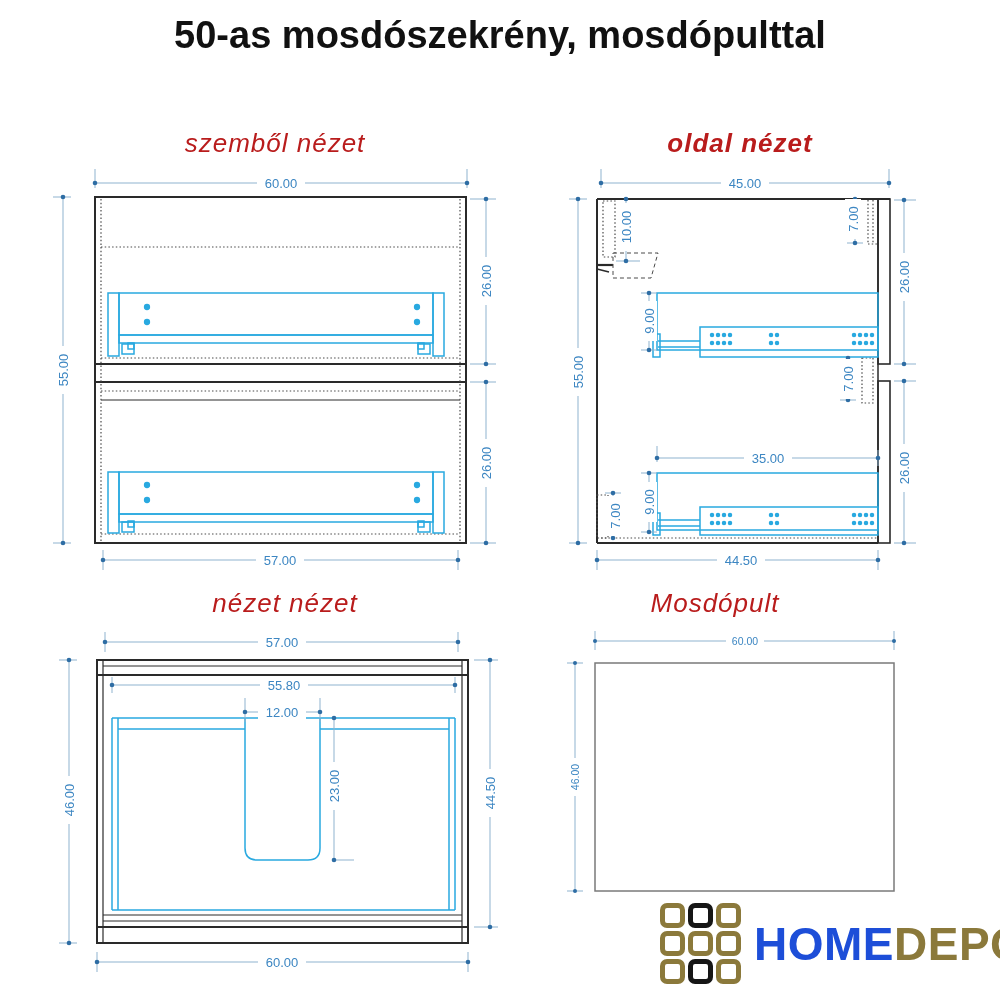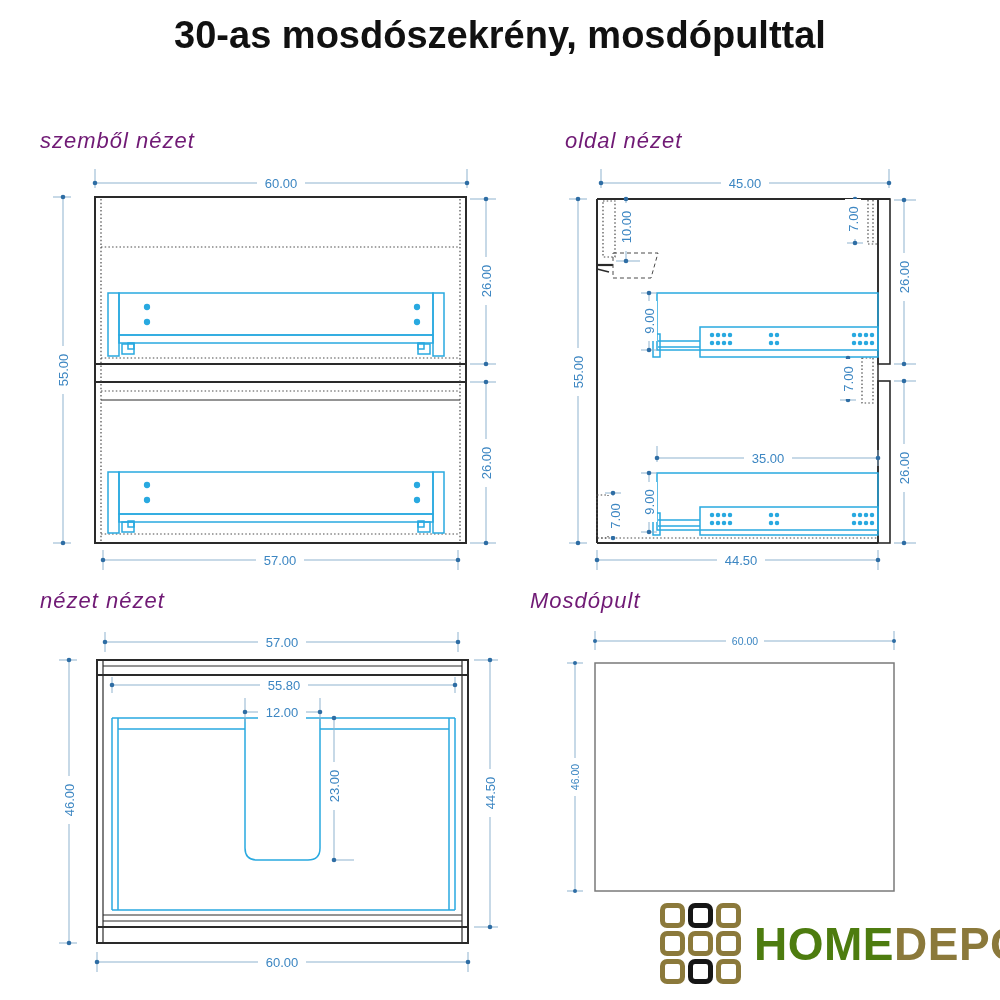--- a/index.html
+++ b/index.html
@@ -1,22 +1,22 @@
 <!DOCTYPE html>
 <html><head>
 <meta charset="utf-8">
 <style>
   html,body{margin:0;padding:0;background:#fff;}
   body{width:1000px;height:1000px;position:relative;font-family:"Liberation Sans",sans-serif;overflow:hidden;}
   .page-title{position:absolute;top:14px;left:0;width:1000px;text-align:center;
     font-size:38px;font-weight:700;color:#111;letter-spacing:0px;margin:0;}
-  .view-title{position:absolute;margin:0;font-size:22px;font-weight:400;
-    font-style:italic;color:#701a75;letter-spacing:1px;}
+  .view-title{position:absolute;margin:0;text-align:center;font-size:26px;font-weight:400;
+    font-style:italic;color:#b91c1c;letter-spacing:1px;}
   #t-front{top:128px;left:40px;width:470px;}
-  #t-side{top:128px;left:565px;width:350px;}
+  #t-side{top:128px;left:565px;width:350px;font-weight:bold;}
   #t-top{top:588px;left:40px;width:490px;}
   #t-counter{top:588px;left:530px;width:370px;}
   svg{position:absolute;overflow:visible;}
   #v-front{left:40px;top:160px;}
   #v-side{left:565px;top:160px;}
   #v-top{left:40px;top:580px;}
   #v-counter{left:555px;top:580px;}
 
   .dim line{stroke:#8fb3cf;stroke-width:1;}
   .dmark{fill:#2e6da4;}
@@ -28,27 +28,27 @@
   .cyn{stroke:#29a9e0;fill:none;stroke-width:1.5;}
   .cynd{fill:#29a9e0;}
   .dtd{stroke:#4a4a4a;stroke-width:1.2;stroke-dasharray:1.5 2.2;fill:none;}
   .dsh{stroke:#4a4a4a;stroke-width:1;stroke-dasharray:4 3;fill:none;}
 
   .logo{position:absolute;left:660px;top:903px;display:flex;align-items:center;gap:13px;}
   .logo-grid{display:grid;grid-template-columns:repeat(3,25px);grid-auto-rows:25px;gap:3px;}
   .logo-cell{width:15px;height:15px;border:5px solid #8b793b;border-radius:7px;}
   .logo-cell.dark{border-color:#161616;}
   .logo-text{font-size:46px;font-weight:700;letter-spacing:0.5px;white-space:nowrap;}
-  .logo-home{color:#4d7c0f;}
+  .logo-home{color:#1d4ed8;}
   .logo-depo{color:#8b793b;}
 </style>
 </head>
 <body>
 
-<h1 class="page-title">30-as mosdószekrény, mosdópulttal</h1>
+<h1 class="page-title">50-as mosdószekrény, mosdópulttal</h1>
 
 <h2 class="view-title" id="t-front">szemből nézet</h2>
 <h2 class="view-title" id="t-side">oldal nézet</h2>
 <h2 class="view-title" id="t-top">nézet nézet</h2>
 <h2 class="view-title" id="t-counter">Mosdópult</h2>
 
 <svg id="v-front" width="510" height="420" viewBox="0 0 510 420">
 
   <g class="blk">
     <rect x="55" y="37" width="371" height="346" stroke-width="2"></rect>

